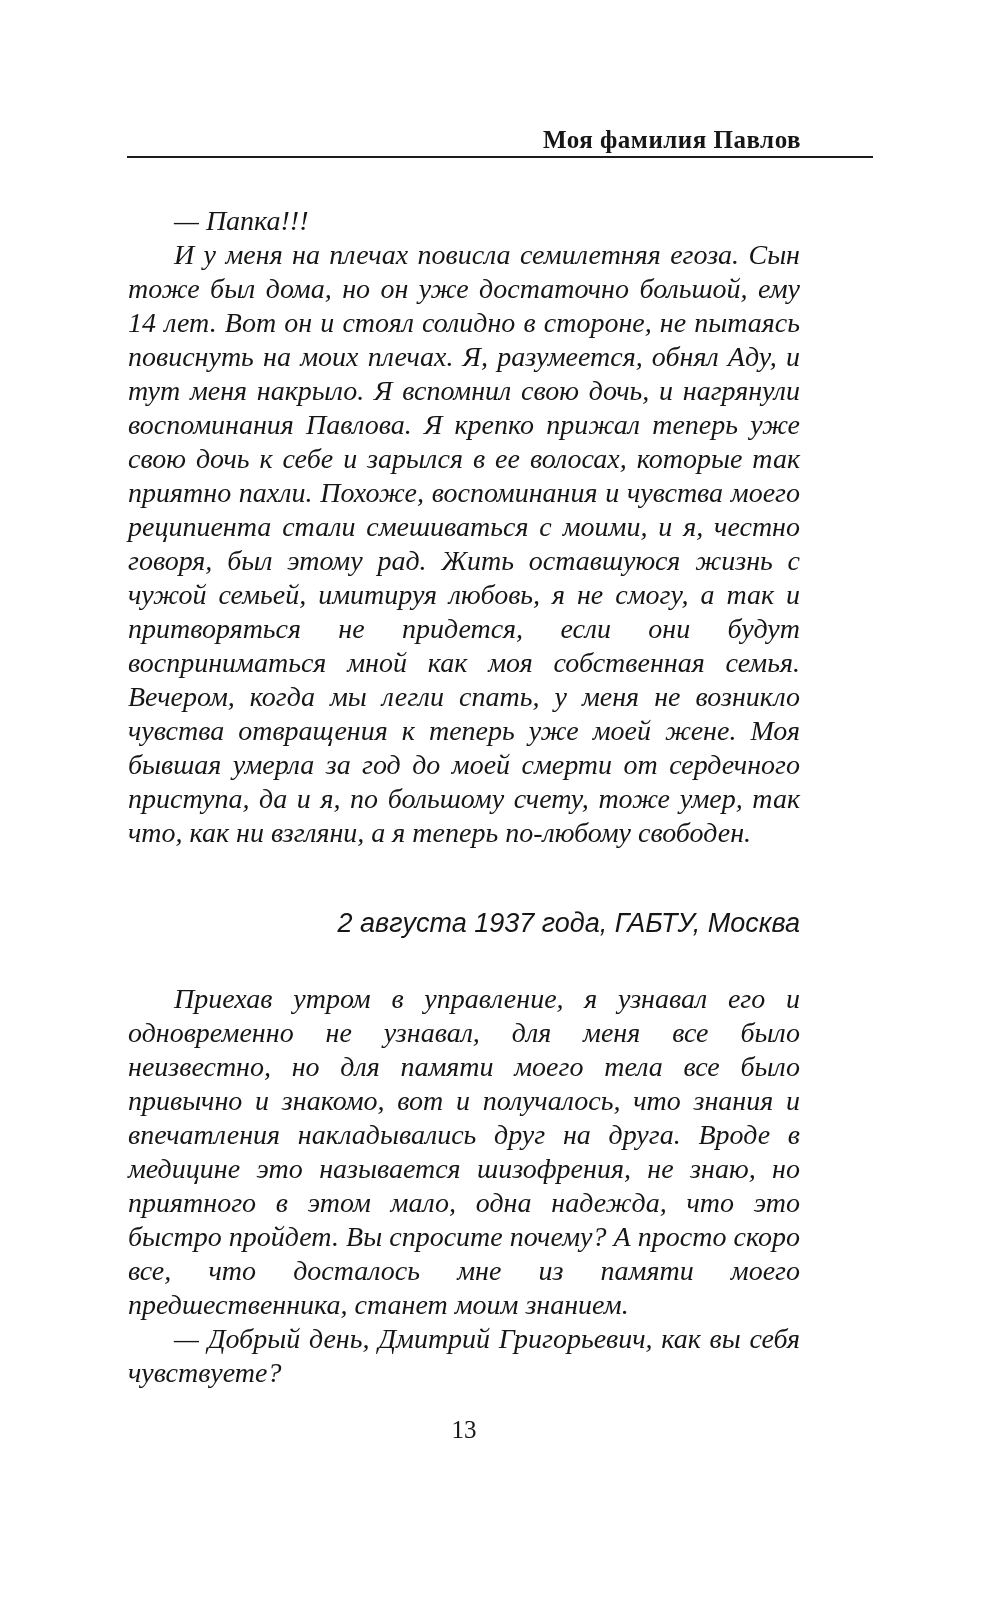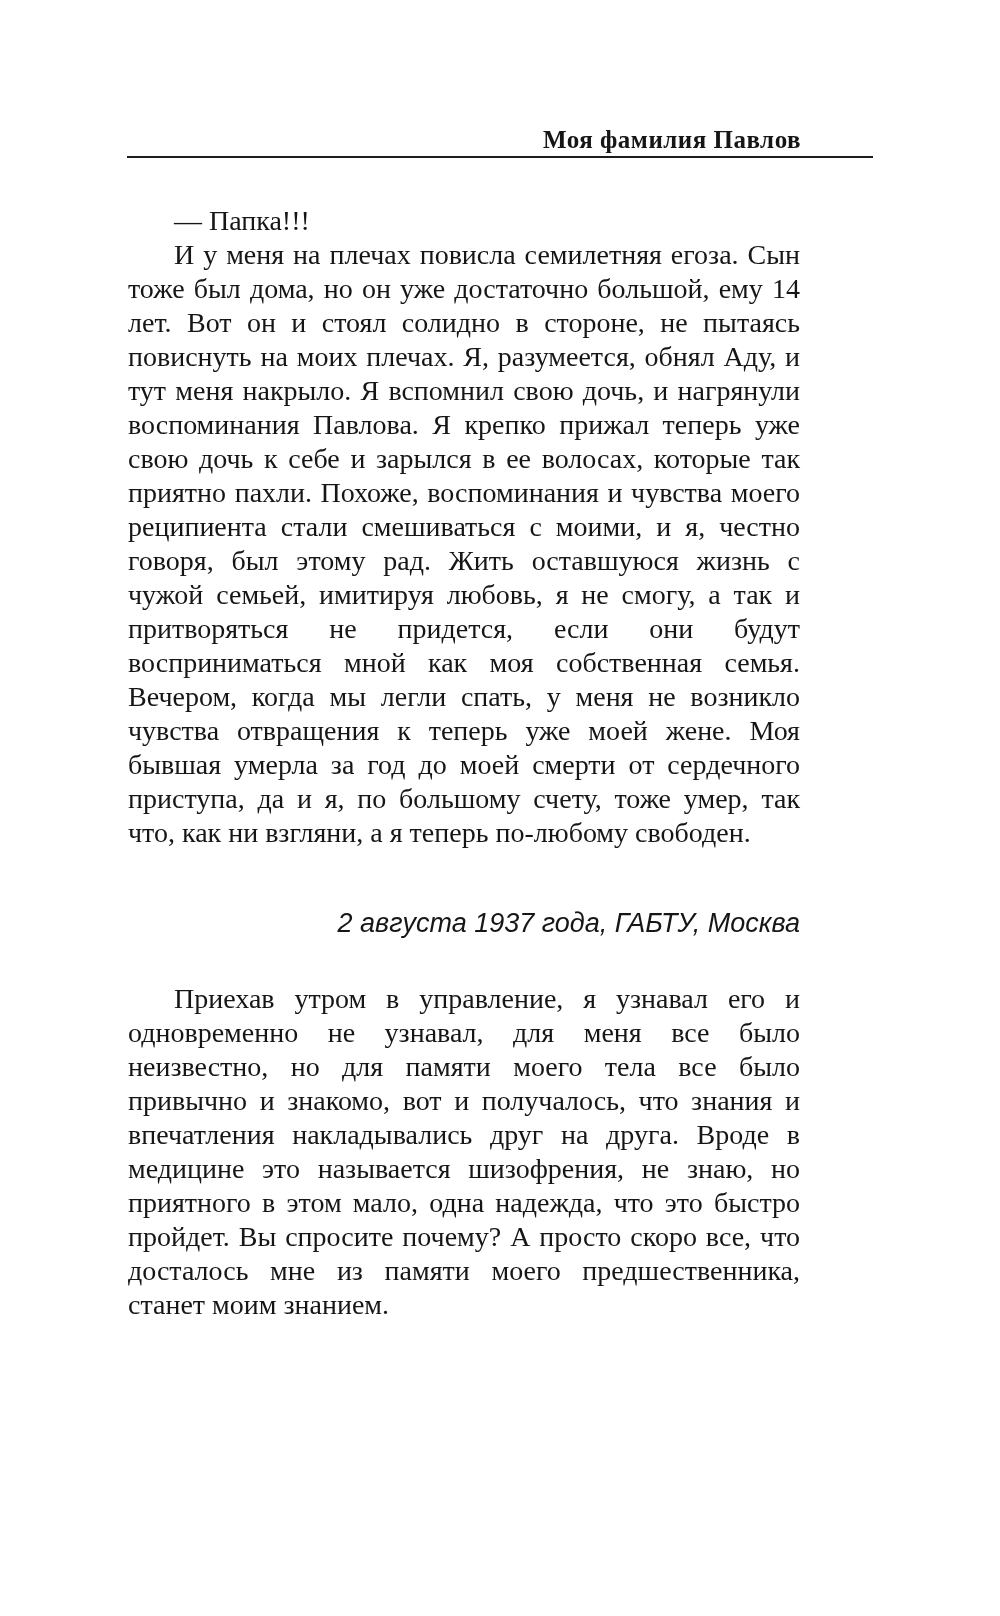--- a/index.html
+++ b/index.html
@@ -40,20 +40,21 @@
     width: 672px;
     font-size: 28px;
     line-height: 34px;
     text-align: justify;
     hyphens: auto;
     -webkit-hyphens: auto;
   }
   .text-block p {
     margin: 0;
     text-indent: 46px;
+    font-style: italic;
   }
   .date-heading {
     font-family: "Liberation Sans", sans-serif;
     font-style: italic;
     font-size: 27px;
     font-weight: 400;
     text-indent: 0 !important;
     text-align: right;
     margin: 56px 0 42px 0 !important;
     hyphens: none;
@@ -75,16 +76,18 @@
 
   <div class="running-head">Моя фамилия Павлов</div>
 
   <div class="head-rule"></div>
 
   <div class="text-block">
     <p>— Папка!!!</p>
     <p>И у меня на плечах повисла семилетняя егоза. Сын тоже был дома, но он уже достаточно большой, ему 14 лет. Вот он и стоял солидно в стороне, не пытаясь повиснуть на моих плечах. Я, разумеется, обнял Аду, и тут меня накрыло. Я вспомнил свою дочь, и нагрянули воспоминания Павлова. Я крепко прижал теперь уже свою дочь к себе и зарылся в ее волосах, которые так приятно пахли. Похоже, воспоминания и чувства моего реципиента стали смешиваться с моими, и я, честно говоря, был этому рад. Жить оставшуюся жизнь с чужой семьей, имитируя любовь, я не смогу, а так и притворяться не придется, если они будут восприниматься мной как моя собственная семья. Вечером, когда мы легли спать, у меня не возникло чувства отвращения к теперь уже моей жене. Моя бывшая умерла за год до моей смерти от сердечного приступа, да и я, по большому счету, тоже умер, так что, как ни взгляни, а я теперь по-любому свободен.</p>
     <p class="date-heading">2 августа 1937 года, ГАБТУ, Москва</p>
     <p>Приехав утром в управление, я узнавал его и одновременно не узнавал, для меня все было неизвестно, но для памяти моего тела все было привычно и знакомо, вот и получалось, что знания и впечатления накладывались друг на друга. Вроде в медицине это называется шизофрения, не знаю, но приятного в этом мало, одна надежда, что это быстро пройдет. Вы спросите почему? А просто скоро все, что досталось мне из памяти моего предшественника, станет моим знанием.</p>
+    <p>— Добрый день, Дмитрий Григорьевич, как вы себя чувствуете?</p>
   </div>
 
+  <div class="page-number">13</div>
 
 </div>
 
 </body></html>

